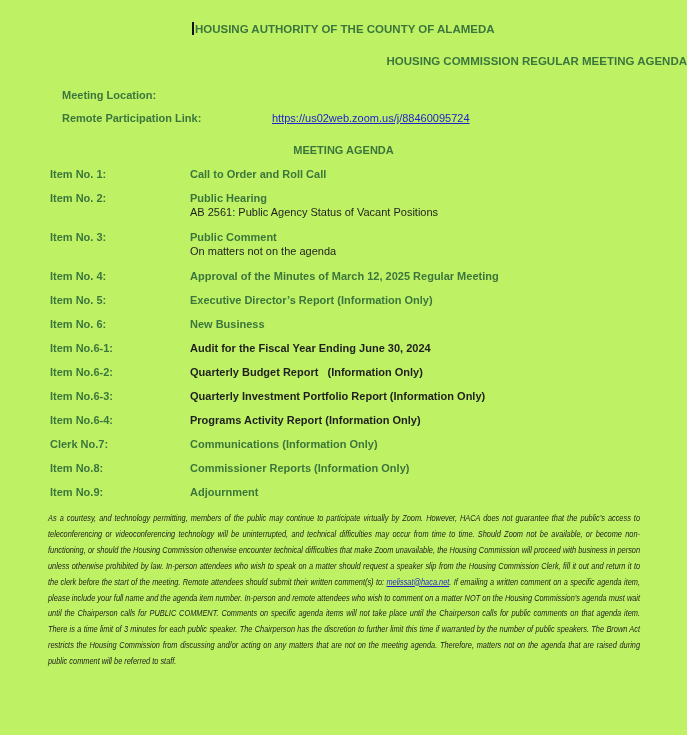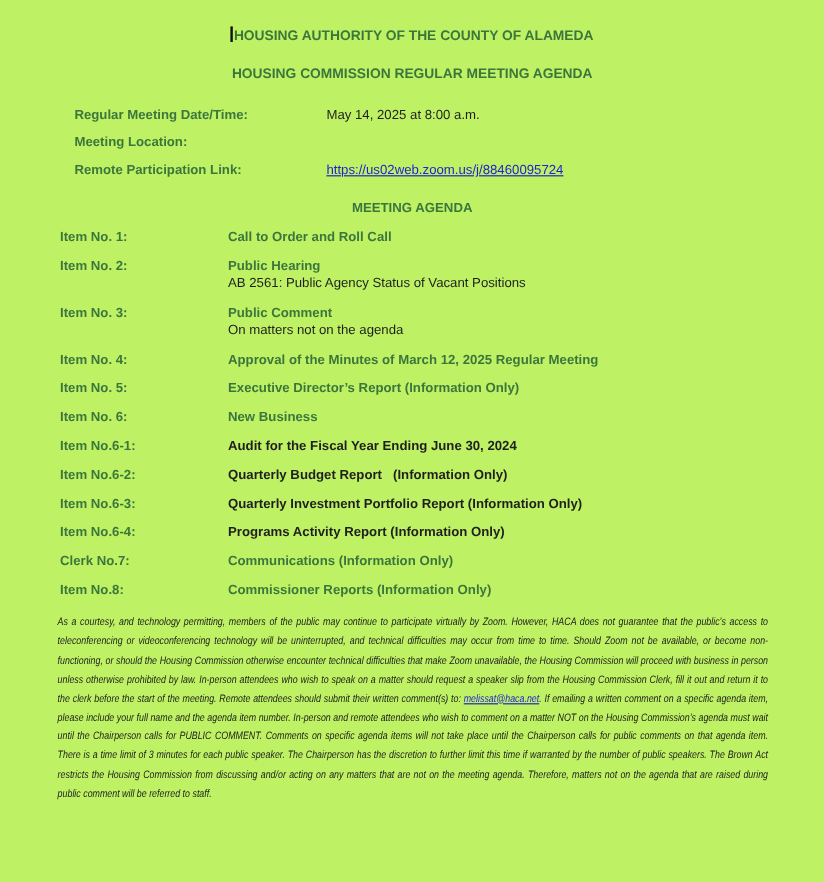--- a/index.html
+++ b/index.html
@@ -14,21 +14,21 @@
     --link:#2323CC;
   }
   .doc-title{
     margin:22px 0 0 0;
     text-align:center;
     font-size:11.5px;
     line-height:14px;
     font-weight:700;
     color:var(--accent);
   }
-  .doc-title.second{margin-top:18px;}
+  .doc-title.second{margin-top:18px;text-align:right;}
   .caret{
     display:inline-block;
     width:1.5px;height:13px;
     background:#111;
     vertical-align:-2px;
     margin-right:1px;
   }
   .info{margin:20px 0 0 62px;}
   .info-row{display:flex;font-size:11px;line-height:14px;}
   .info-row + .info-row{margin-top:9px;}
@@ -74,24 +74,20 @@
 <body>
 
 <div class="page" style="--accent: #3C763D; --link: #2323CC;">
 
   <h1 class="doc-title"><span class="caret"></span><span>HOUSING AUTHORITY OF THE COUNTY OF ALAMEDA</span></h1>
 
   <h2 class="doc-title second">HOUSING COMMISSION REGULAR MEETING AGENDA</h2>
 
   <div class="info">
     <div class="info-row">
-      <div class="info-label">Regular Meeting Date/Time:</div>
-      <div class="info-value">May 14, 2025 at 8:00 a.m.</div>
-    </div>
-    <div class="info-row">
       <div class="info-label">Meeting Location:</div>
     </div>
     <div class="info-row">
       <div class="info-label">Remote Participation Link:</div>
       <div class="info-value"><a class="link">https://us02web.zoom.us/j/88460095724</a></div>
     </div>
   </div>
 
   <div class="section-heading">MEETING AGENDA</div>
 
@@ -186,17 +182,24 @@
       </div>
 
       <div class="item-row">
         <div class="item-label">Item No.8:</div>
         <div class="item-content">
           <div class="item-title" data-variant="green">Commissioner Reports (Information Only)</div>
 
         </div>
       </div>
 
+      <div class="item-row">
+        <div class="item-label">Item No.9:</div>
+        <div class="item-content">
+          <div class="item-title" data-variant="green">Adjournment</div>
+
+        </div>
+      </div>
     </div>
 
   <div class="footer"><span>As a courtesy, and technology permitting, members of the public may continue to participate virtually by Zoom. However, HACA does not guarantee that the public’s access to teleconferencing or videoconferencing technology will be uninterrupted, and technical difficulties may occur from time to time. Should Zoom not be available, or become non-functioning, or should the Housing Commission otherwise encounter technical difficulties that make Zoom unavailable, the Housing Commission will proceed with business in person unless otherwise prohibited by law.  In-person attendees who wish to speak on a matter should request a speaker slip from the Housing Commission Clerk, fill it out and return it to the clerk before the start of the meeting. Remote attendees should submit their written comment(s) to:  </span><a class="link">melissat@haca.net</a><span>.  If emailing a written comment on a specific agenda item, please include your full name and the agenda item number.  In-person and remote attendees who wish to comment on a matter NOT on the Housing Commission’s agenda must wait until the Chairperson calls for PUBLIC COMMENT.  Comments on specific agenda items will not take place until the Chairperson calls for public comments on that agenda item. There is a time limit of 3 minutes for each public speaker. The Chairperson has the discretion to further limit this time if warranted by the number of public speakers.  The Brown Act restricts the Housing Commission from discussing and/or acting on any matters that are not on the meeting agenda.  Therefore, matters not on the agenda that are raised during public comment will be referred to staff.</span></div>
 
 </div>
 
 </body></html>

